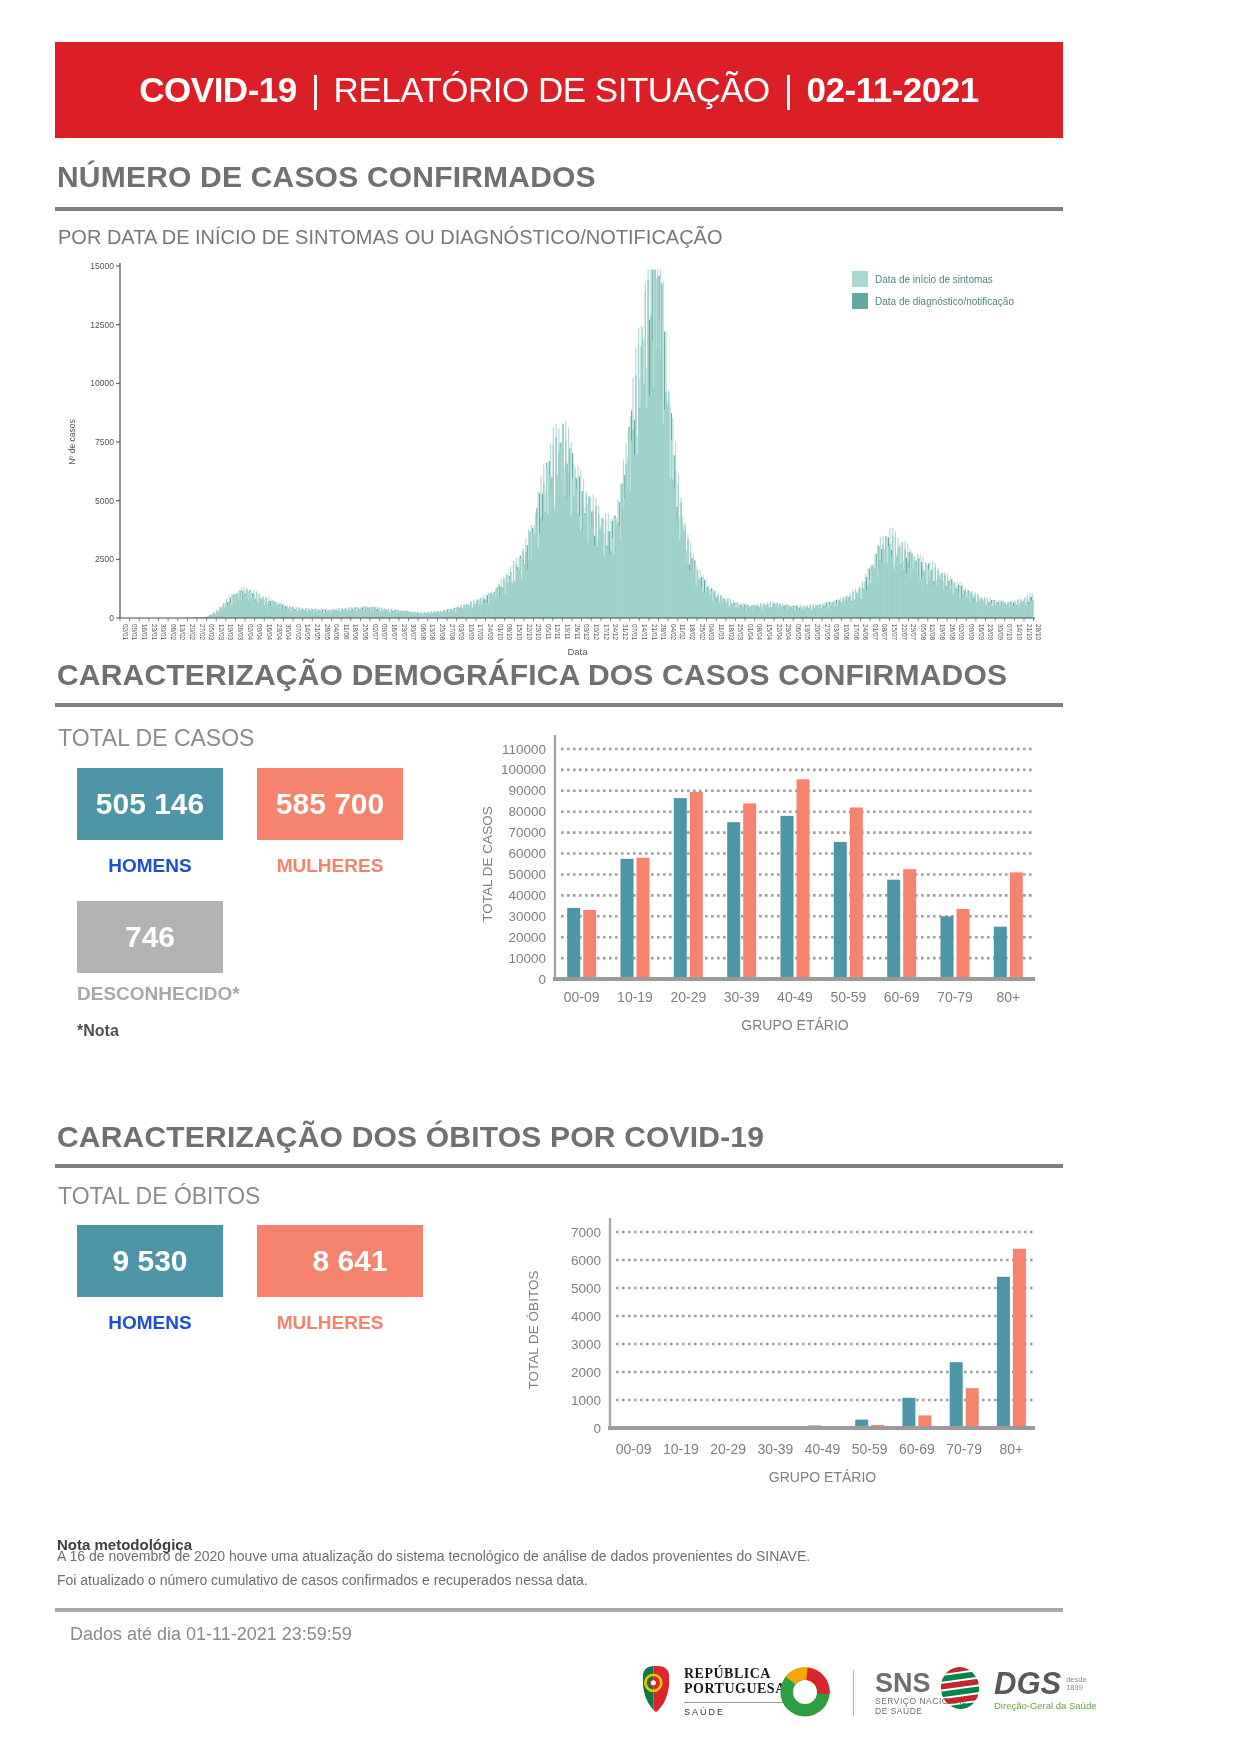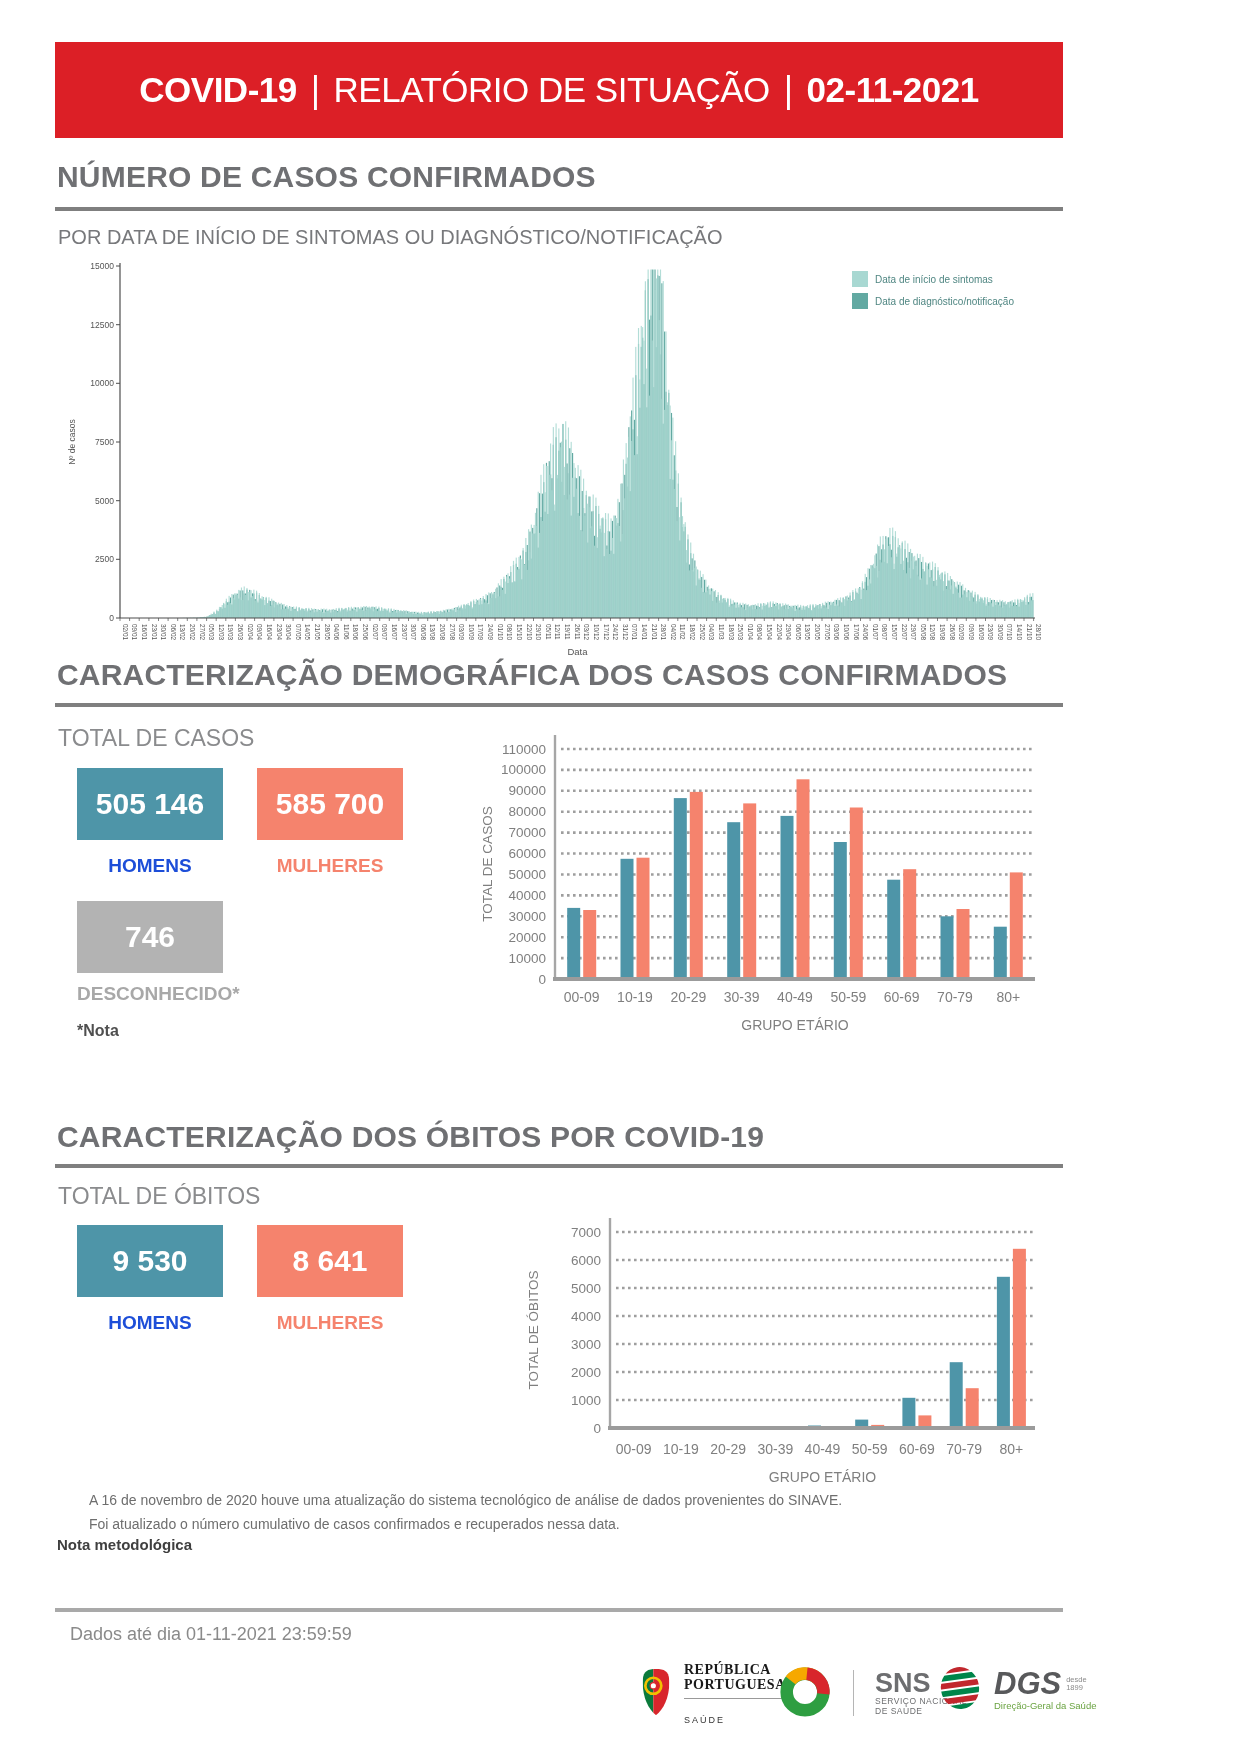--- a/index.html
+++ b/index.html
@@ -32,21 +32,21 @@
   .method-title{font-size:15px;font-weight:bold;color:#3f3f3f;}
   .method-body{font-size:14px;color:#6e6e6e;line-height:24px;}
   .data-until{font-size:18px;color:#8a8a8a;}
   .footrule{background:#a9a9a9;height:4px;width:1008px;left:55px;}
   svg text{font-family:"Liberation Sans",sans-serif;}
   
   .logo{display:flex;align-items:center;gap:12px;}
   .rp-text{font-family:"Liberation Serif",serif;font-weight:bold;color:#1a1a1a;
            font-size:14px;line-height:15px;letter-spacing:0.5px;}
   .rp-sub{font-family:"Liberation Sans",sans-serif;font-weight:normal;font-size:9px;
-          letter-spacing:2px;color:#333;margin-top:6px;border-top:1px solid #999;padding-top:16px;}
+          letter-spacing:2px;color:#333;margin-top:6px;border-top:1px solid #999;padding-top:4px;}
   .sns-abbr{font-size:27px;font-weight:bold;color:#6d6e70;line-height:26px;}
   .sns-sub{font-size:8.5px;color:#6d6e70;letter-spacing:0.5px;line-height:10px;}
   .sns-div{width:1px;height:46px;background:#b5b5b5;margin:0 9px;}
   .dgs-abbr{font-size:31px;font-weight:bold;color:#58595b;line-height:28px;font-style:italic;}
   .dgs-since{font-size:7.5px;color:#8a8a8a;line-height:8px;}
   .dgs-sub{font-size:9.5px;color:#6aa341;margin-top:2px;}
 </style>
 </head>
 <body>
 
@@ -1591,21 +1591,21 @@
         <line x1="83" y1="279" x2="565" y2="279" stroke="#9b9b9b" stroke-width="4"></line>
         <text x="325" y="330" text-anchor="middle" font-size="14" fill="#7f7f7f">GRUPO ETÁRIO</text>
         <text transform="translate(22,164) rotate(-90)" text-anchor="middle" font-size="13.5" fill="#7f7f7f">TOTAL DE CASOS</text>
       </svg></div>
 
   <div class="abs sec-title" style="left:57px;top:1120px;">CARACTERIZAÇÃO DOS ÓBITOS POR COVID-19</div>
   <div class="abs rule" style="top:1164px;"></div>
   <div class="abs total-label" style="left:58px;top:1183px;">TOTAL DE ÓBITOS</div>
 
   <div class="abs stat-box box-teal" style="left:77px;top:1225px;">9 530</div>
-  <div class="abs stat-box box-salmon" style="left:257px;top:1225px;">8 641</div>
+  <div class="abs stat-box box-salmon" style="left:257px;top:1225px;padding-left:20px;">8 641</div>
   <div class="abs stat-label lbl-men" style="left:77px;top:1312px;">HOMENS</div>
   <div class="abs stat-label lbl-women" style="left:257px;top:1312px;">MULHERES</div>
 
   <div class="abs" style="left:470px;top:1190px;width:592px;height:302px;"><svg width="592" height="302" viewBox="0 0 592 302">
         <line x1="146" y1="210.0" x2="565" y2="210.0" stroke="#9e9e9e" stroke-width="2.6" stroke-dasharray="2.6,3.4"></line>
         <line x1="146" y1="182.0" x2="565" y2="182.0" stroke="#9e9e9e" stroke-width="2.6" stroke-dasharray="2.6,3.4"></line>
         <line x1="146" y1="154.0" x2="565" y2="154.0" stroke="#9e9e9e" stroke-width="2.6" stroke-dasharray="2.6,3.4"></line>
         <line x1="146" y1="126.0" x2="565" y2="126.0" stroke="#9e9e9e" stroke-width="2.6" stroke-dasharray="2.6,3.4"></line>
         <line x1="146" y1="98.0" x2="565" y2="98.0" stroke="#9e9e9e" stroke-width="2.6" stroke-dasharray="2.6,3.4"></line>
         <line x1="146" y1="70.0" x2="565" y2="70.0" stroke="#9e9e9e" stroke-width="2.6" stroke-dasharray="2.6,3.4"></line>
@@ -1645,21 +1645,21 @@
         <text x="494.2" y="264" text-anchor="middle" font-size="14" fill="#7f7f7f">70-79</text>
         <rect x="526.9" y="86.8" width="13" height="151.2" fill="#4e95a8"></rect>
         <rect x="542.9" y="58.8" width="13" height="179.2" fill="#f5836d"></rect>
         <text x="541.4" y="264" text-anchor="middle" font-size="14" fill="#7f7f7f">80+</text>
         <line x1="138" y1="238" x2="565" y2="238" stroke="#9b9b9b" stroke-width="4"></line>
         <text x="352.5" y="292" text-anchor="middle" font-size="14" fill="#7f7f7f">GRUPO ETÁRIO</text>
         <text transform="translate(68,140) rotate(-90)" text-anchor="middle" font-size="13.5" fill="#7f7f7f">TOTAL DE ÓBITOS</text>
       </svg></div>
 
   <div class="abs method-title" style="left:57px;top:1536px;">Nota metodológica</div>
-  <div class="abs method-body" style="left:57px;top:1488px;width:960px;margin-left:32px;">
+  <div class="abs method-body" style="left:57px;top:1544px;width:960px;">
     <span>A 16 de novembro de 2020 houve uma atualização do sistema tecnológico de análise de dados provenientes do SINAVE.</span><br>
     <span>Foi atualizado o número cumulativo de casos confirmados e recuperados nessa data.</span>
   </div>
 
   <div class="abs footrule" style="top:1608px;"></div>
   <div class="abs data-until" style="left:70px;top:1624px;">Dados até dia 01-11-2021 23:59:59</div>
 
   <div class="abs logo" style="left:640px;top:1662px;">
     <span>
       <svg width="32" height="54" viewBox="0 0 36 58">

